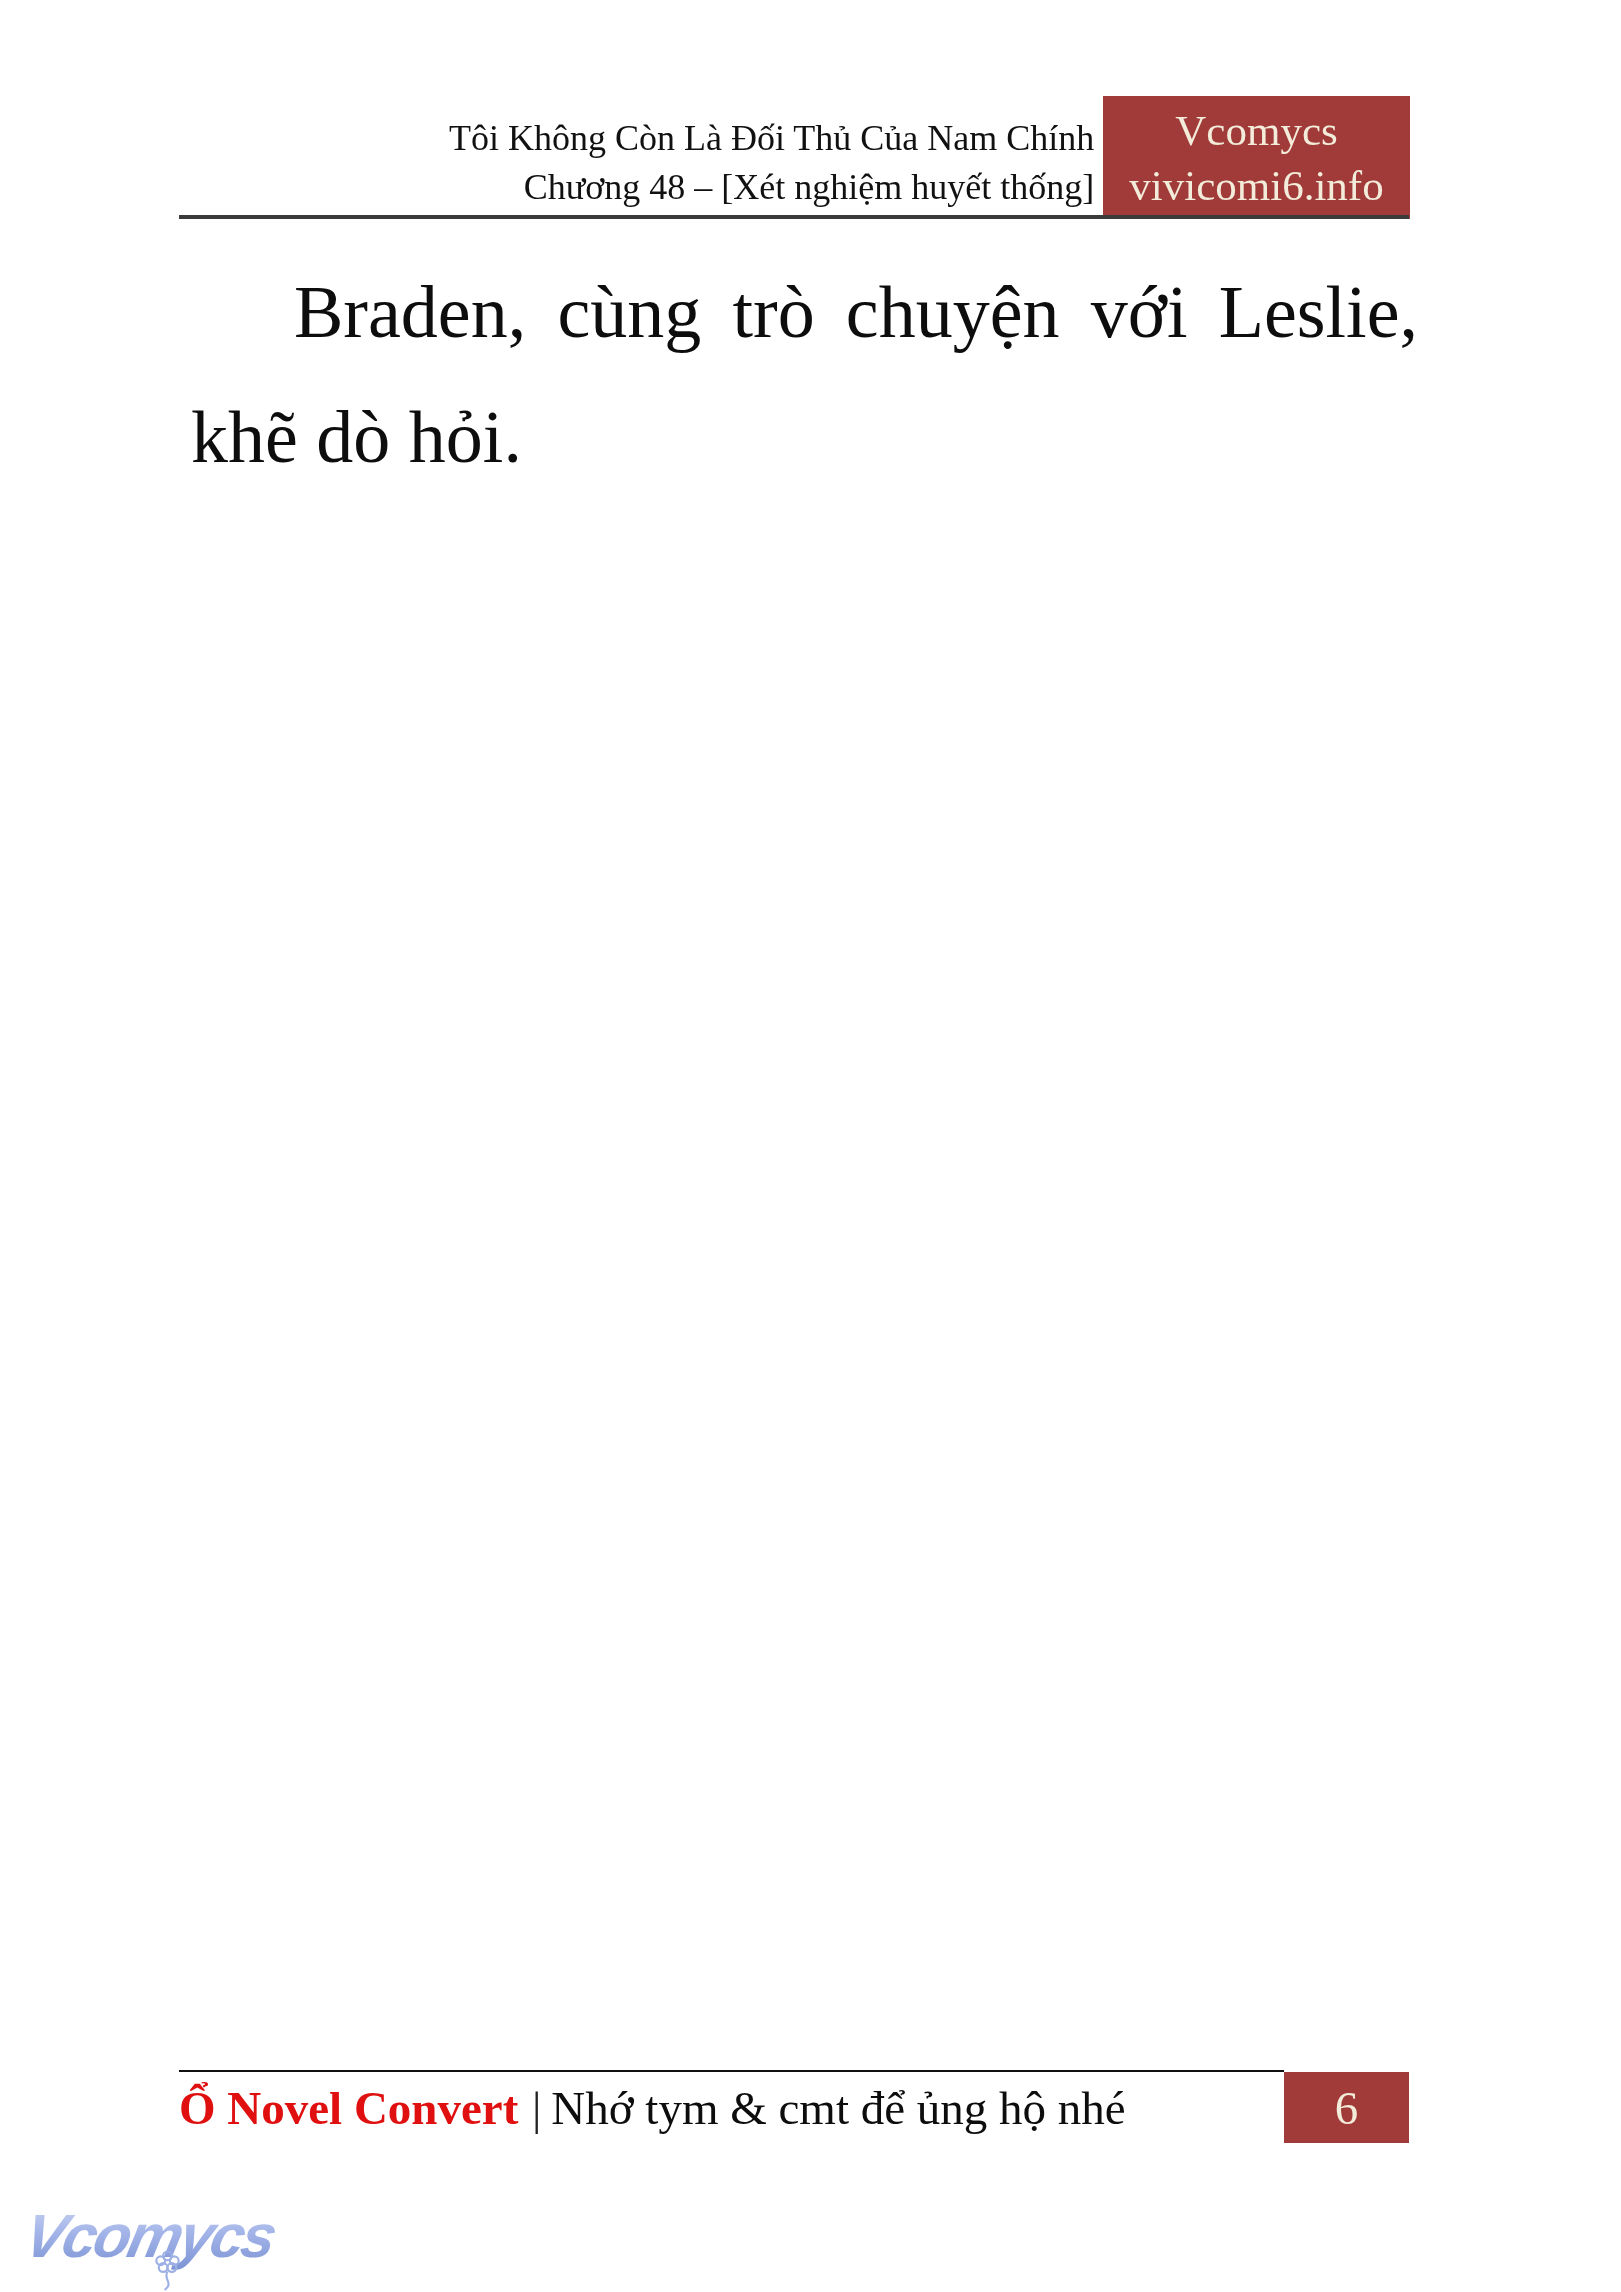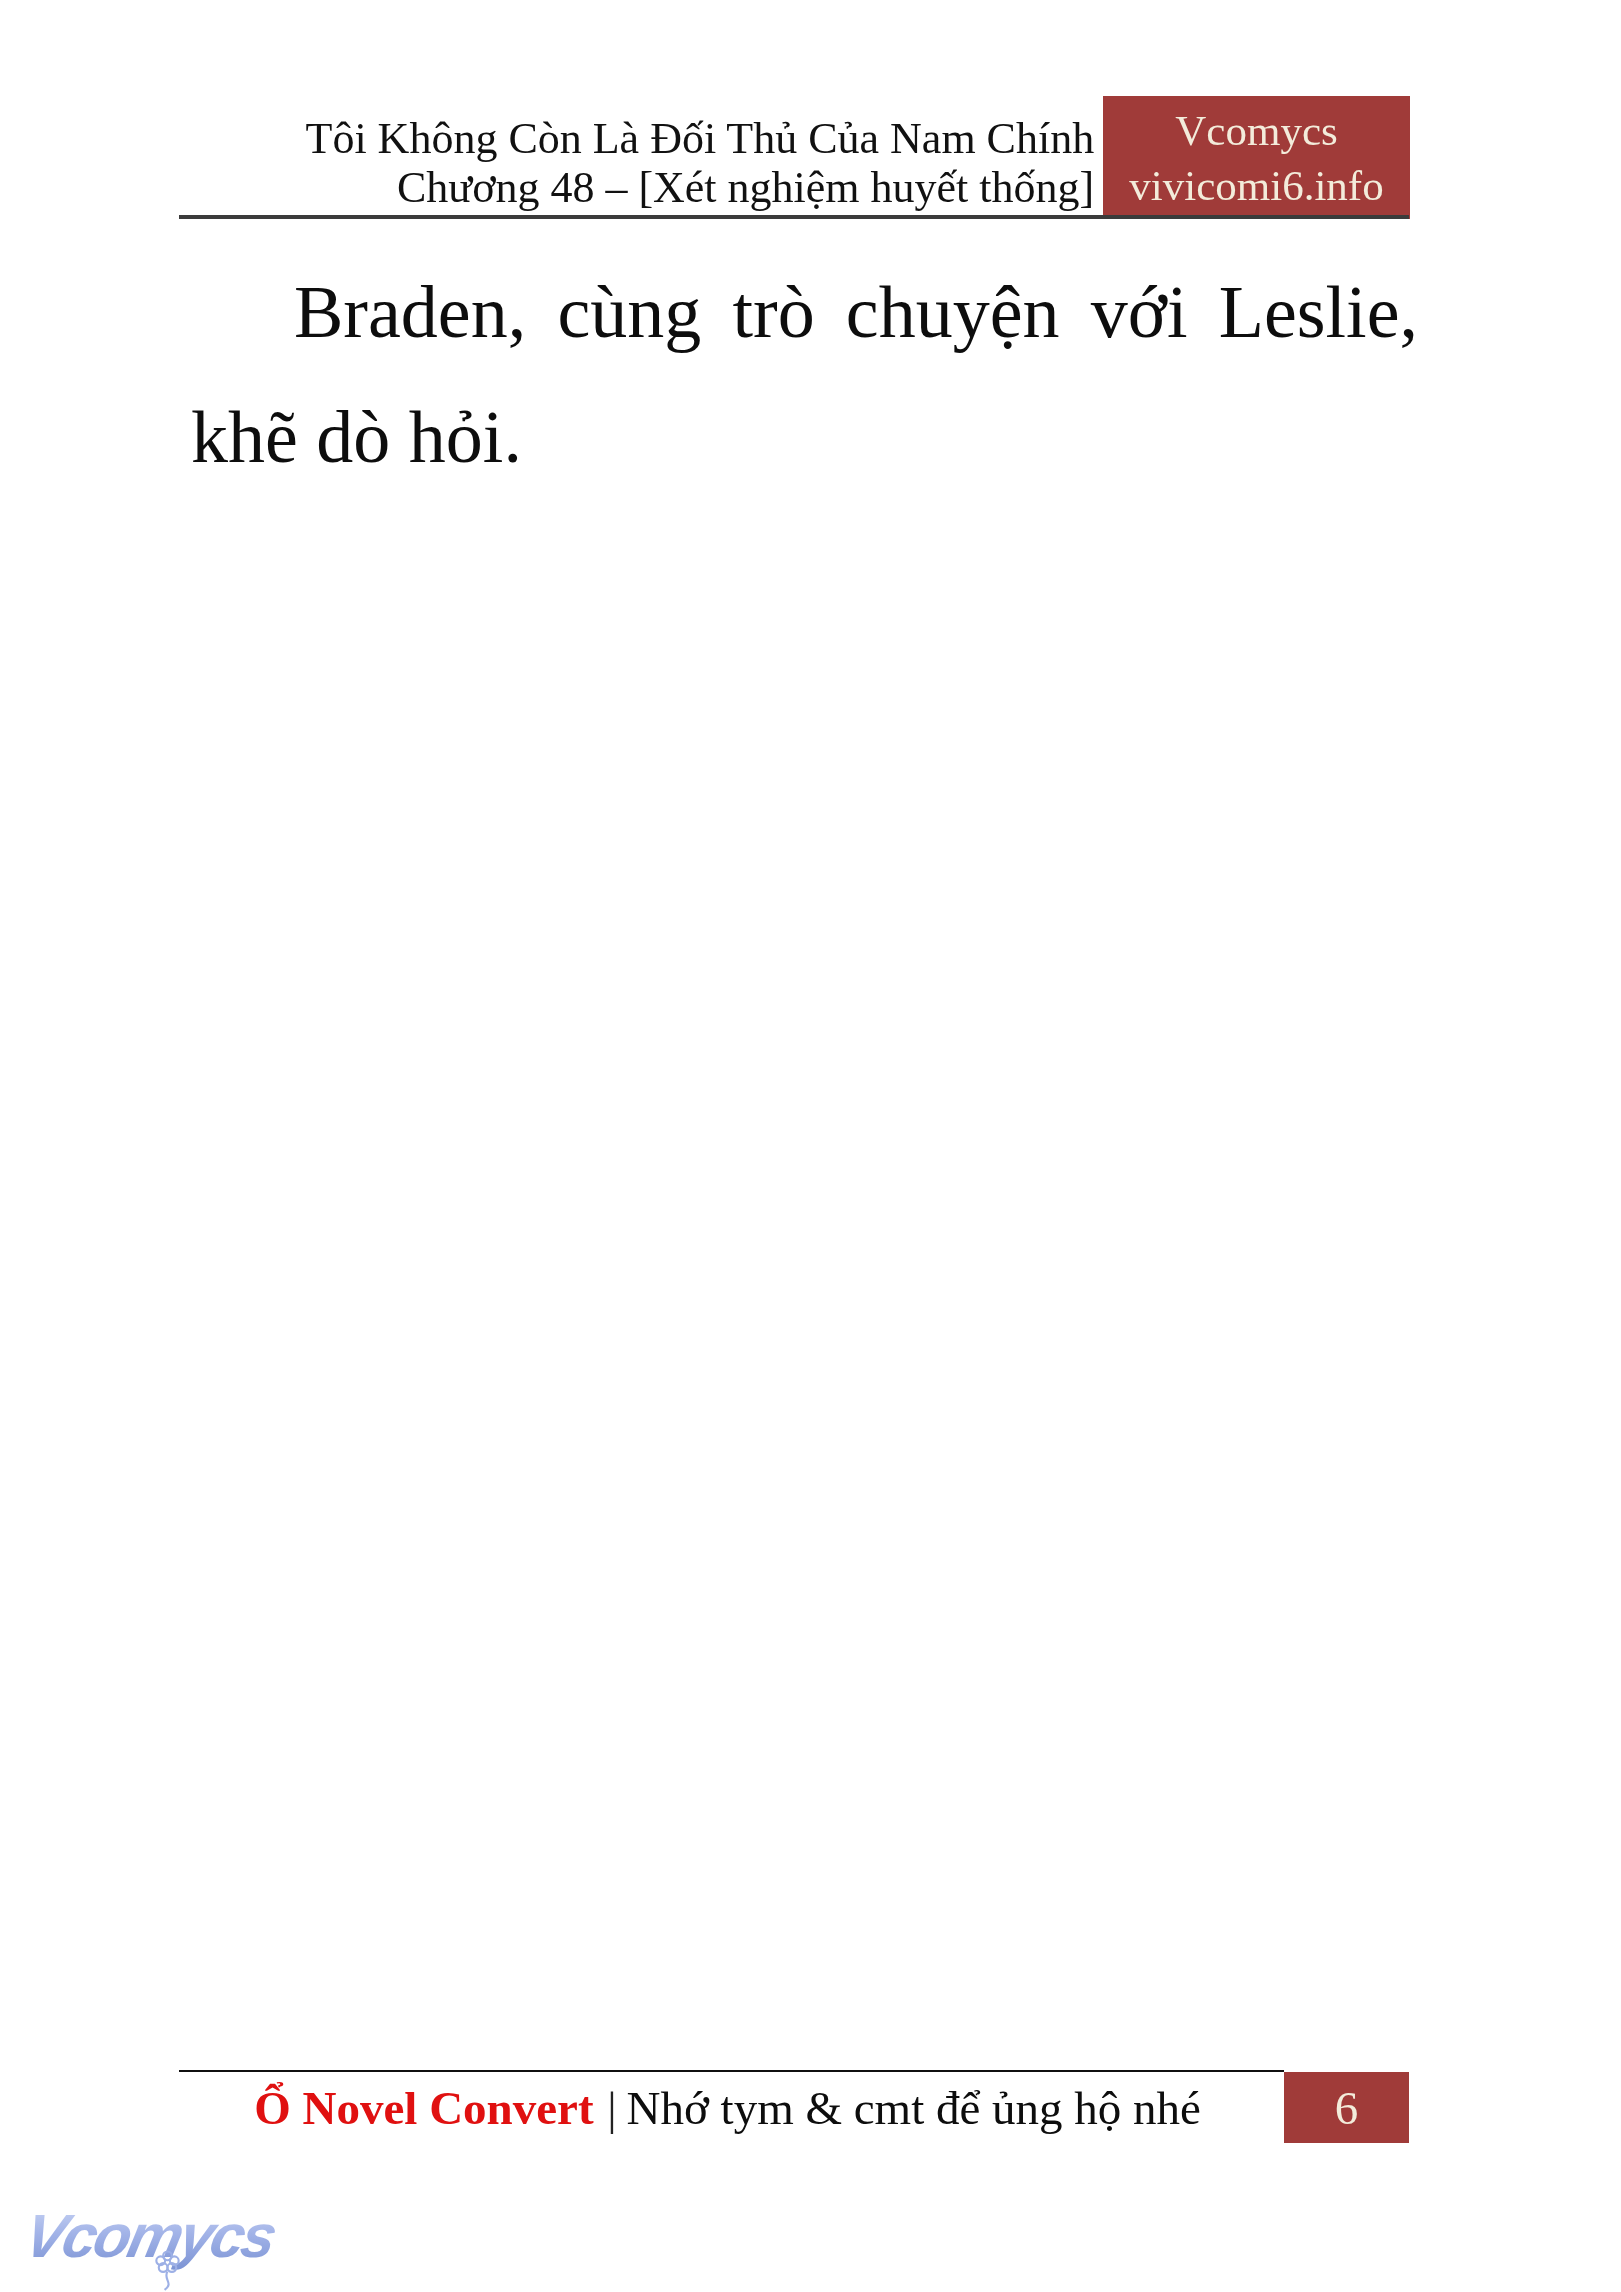--- a/index.html
+++ b/index.html
@@ -20,21 +20,21 @@
     margin:0 auto;
     overflow:hidden;
     font-family:"Liberation Serif","DejaVu Serif",serif;
     color:var(--ink);
   }
 
   
   .header-title{
     position:absolute;left:179px;top:114px;width:923px;
     text-align:right;padding-right:7.8px;
-    font-size:44px;line-height:49px;color:#111;
+    font-size:36px;line-height:49px;color:#111;
     white-space:nowrap;
   }
   .brand-box{
     position:absolute;left:1103px;top:96px;width:307px;height:123px;
     background:var(--brand-red);
     color:var(--cream);
     display:flex;flex-direction:column;justify-content:center;align-items:center;
     font-size:43px;line-height:55px;
     text-align:center;
   }
@@ -54,21 +54,21 @@
     color:#0d0d0d;
   }
 
   
   .footer-rule{
     position:absolute;left:179px;top:2070px;width:1105px;height:2px;
     background:#101010;
   }
   .footer-text{
     position:absolute;left:179px;top:2080px;width:1105px;
-    text-align:center;padding-right:7.8px;
+    text-align:left;padding-right:7.8px;
     font-size:47px;line-height:57px;white-space:nowrap;
   }
   .footer-brand{color:var(--footer-red);font-weight:bold;}
   .footer-sep{color:#222;font-weight:normal;margin:0 9.8px 0 13.7px;}
   .footer-note{color:#0d0d0d;}
   .page-number-box{
     position:absolute;left:1284px;top:2072px;width:125px;height:71px;
     background:var(--brand-red);
     color:var(--cream);
     display:flex;align-items:center;justify-content:center;

